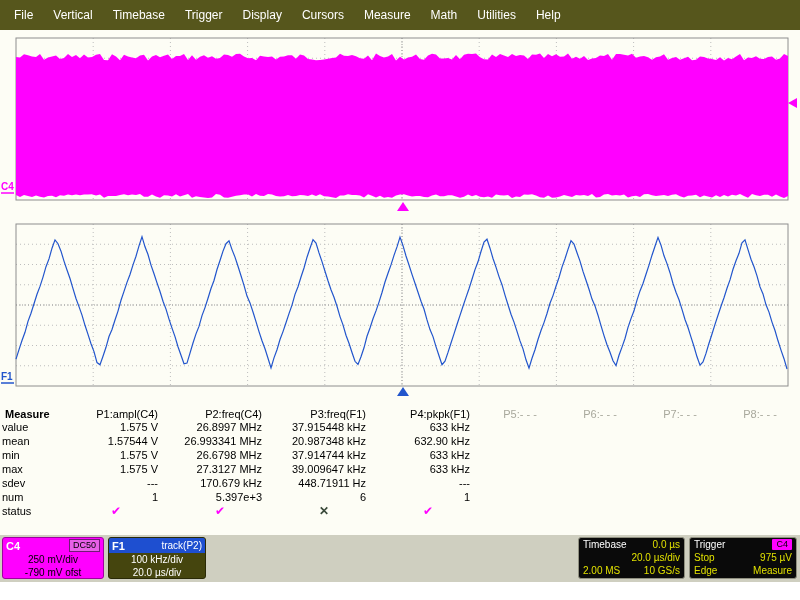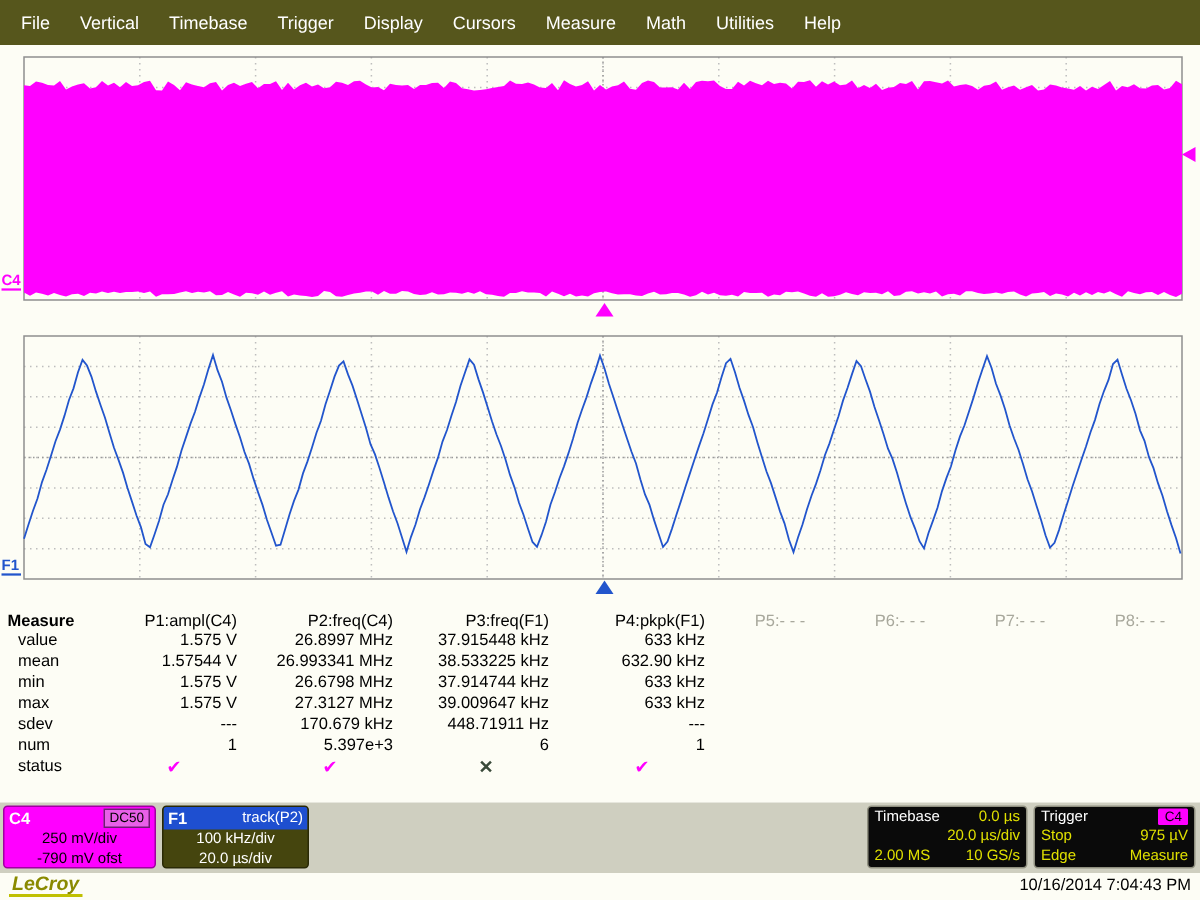--- a/index.html
+++ b/index.html
@@ -15,21 +15,21 @@
   .display{position:absolute;top:30px;left:0;width:800px;height:372px;background:#fdfdf5;}
   .display svg{display:block;}
 
   
   .measure{position:absolute;top:402px;left:0;width:800px;height:133px;background:#fdfdf5;padding-top:4px;box-sizing:border-box;}
   .measure-grid{display:grid;grid-template-columns:64px 104px 104px 104px 104px 80px 80px 80px 80px;
     grid-auto-rows:14px;font-size:11px;color:#000;}
   .m-title{font-weight:bold;padding-left:5px;line-height:17px;}
   .m-head{text-align:right;padding-right:10px;line-height:17px;white-space:nowrap;}
   .m-head.inactive{text-align:center;padding-right:0;color:#a8a89c;}
-  .m-rowlabel{padding-left:12px;line-height:14px;}
+  .m-rowlabel{padding-left:2px;line-height:14px;}
   .m-val{text-align:right;padding-right:10px;line-height:14px;white-space:nowrap;}
   .m-status{text-align:center;line-height:14px;font-size:12px;}
   .m-status.check{color:#ff00ff;}
   .m-status.cross{color:#3a4a3a;font-weight:bold;}
   .hdr-row{height:17px;}
 
   
   .descbar{position:absolute;top:535px;left:0;width:800px;height:47px;background:#cfcfc0;}
   .desc{position:absolute;top:2px;height:42px;box-sizing:border-box;border-radius:3px;font-size:10px;overflow:hidden;}
   .desc-c4{left:2px;width:102px;background:#ff00ff;border:1px solid #a000a0;color:#000;}
@@ -141,21 +141,21 @@
         <div class="m-val">26.8997 MHz</div>
         <div class="m-val">37.915448 kHz</div>
         <div class="m-val">633 kHz</div>
         <div class="m-val"></div>
         <div class="m-val"></div>
         <div class="m-val"></div>
         <div class="m-val"></div>
         <div class="m-rowlabel">mean</div>
         <div class="m-val">1.57544 V</div>
         <div class="m-val">26.993341 MHz</div>
-        <div class="m-val">38.533225 kHz</div>
+        <div class="m-val">20.987348 kHz</div>
         <div class="m-val">632.90 kHz</div>
         <div class="m-val"></div>
         <div class="m-val"></div>
         <div class="m-val"></div>
         <div class="m-val"></div>
         <div class="m-rowlabel">min</div>
         <div class="m-val">1.575 V</div>
         <div class="m-val">26.6798 MHz</div>
         <div class="m-val">37.914744 kHz</div>
         <div class="m-val">633 kHz</div>
@@ -247,18 +247,14 @@
         <span class="yellow">975 µV</span>
       </div>
       <div class="d-row">
         <span class="yellow">Edge</span>
         <span class="yellow">Measure</span>
       </div>
     </div>
 
   </div>
 
-  <div class="footer">
-    <span class="logo">LeCroy</span>
-    <span class="datetime">10/16/2014 7:04:43 PM</span>
-  </div>
 
 </div>
 
 </body></html>

